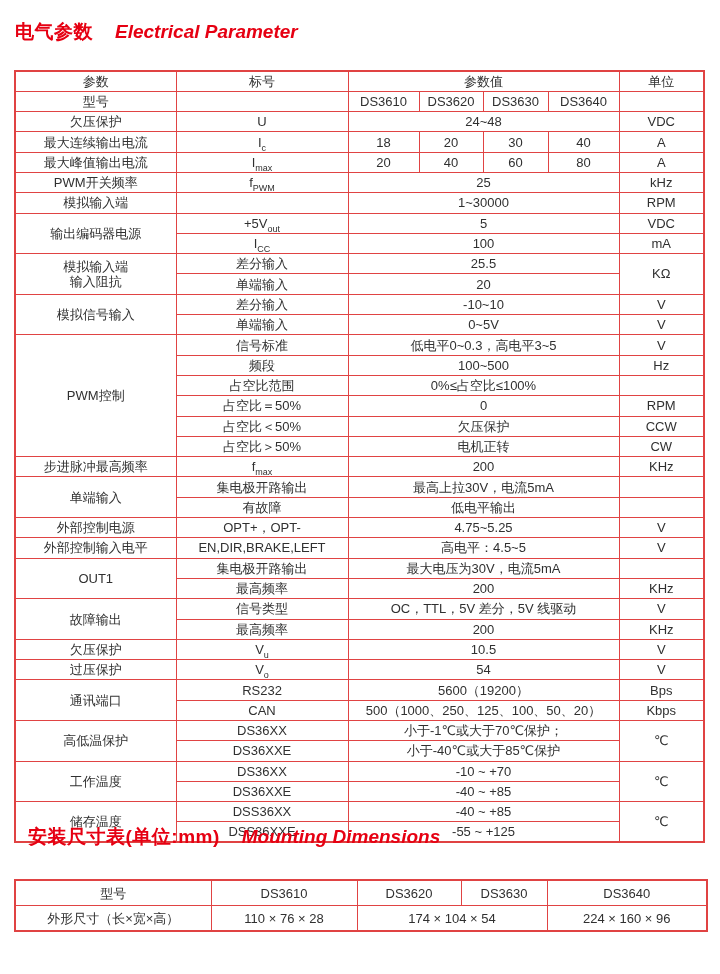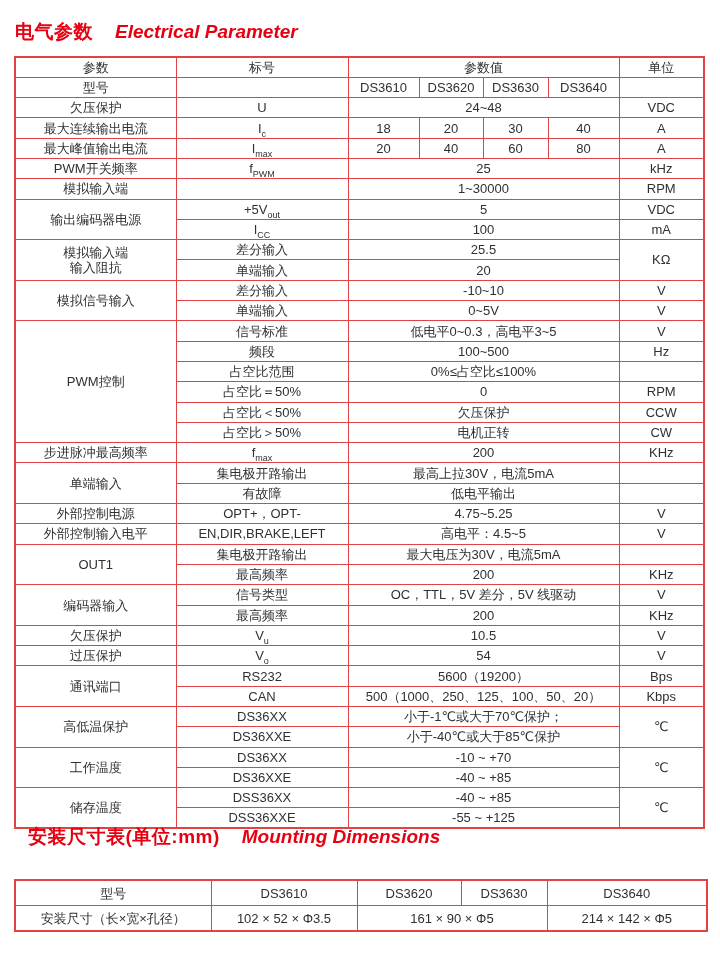--- a/index.html
+++ b/index.html
@@ -18,21 +18,21 @@
     font-size:19px;white-space:nowrap;letter-spacing:0.5px;
   }
   #title-electrical{top:19px;}
   #title-mounting{top:824px;margin-left:13px;}
   .title-en{margin-left:22px;letter-spacing:0px;font-style:italic;}
   table{
     border-collapse:collapse;table-layout:fixed;
     border:2px solid var(--border-red);
     position:absolute;left:14px;
   }
-  #electrical-table{top:56px;}
+  #electrical-table{top:70px;}
   #mounting-table{top:879px;}
   td{
     border:1px solid var(--border-red);
     text-align:center;vertical-align:middle;
     font-size:13px;line-height:15px;
     padding:0 2px;overflow:hidden;white-space:nowrap;
   }
   #electrical-table tr{height:20.3px;}
   #mounting-table tr{height:25.6px;}
   sub{font-size:9px;line-height:0;}
@@ -206,21 +206,21 @@
         <td>集电极开路输出</td>
         <td colspan="4">最大电压为30V，电流5mA</td>
         <td></td>
       </tr>
       <tr>
         <td>最高频率</td>
         <td colspan="4">200</td>
         <td>KHz</td>
       </tr>
       <tr>
-        <td rowspan="2">编码器输入</td>
+        <td rowspan="2">故障输出</td>
         <td>信号类型</td>
         <td colspan="4">OC，TTL，5V 差分，5V 线驱动</td>
         <td>V</td>
       </tr>
       <tr>
         <td>最高频率</td>
         <td colspan="4">200</td>
         <td>KHz</td>
       </tr>
       <tr>
@@ -293,19 +293,19 @@
     </colgroup>
     <tbody>
       <tr>
         <td>型号</td>
         <td>DS3610</td>
         <td>DS3620</td>
         <td>DS3630</td>
         <td>DS3640</td>
       </tr>
       <tr>
-        <td>安装尺寸（长×宽×孔径）</td>
-        <td>102 × 52 × Φ3.5</td>
-        <td colspan="2">161 × 90 × Φ5</td>
-        <td>214 × 142 × Φ5</td>
+        <td>外形尺寸（长×宽×高）</td>
+        <td>110 × 76 × 28</td>
+        <td colspan="2">174 × 104 × 54</td>
+        <td>224 × 160 × 96</td>
       </tr>
     </tbody>
   </table>
 
 </body></html>

